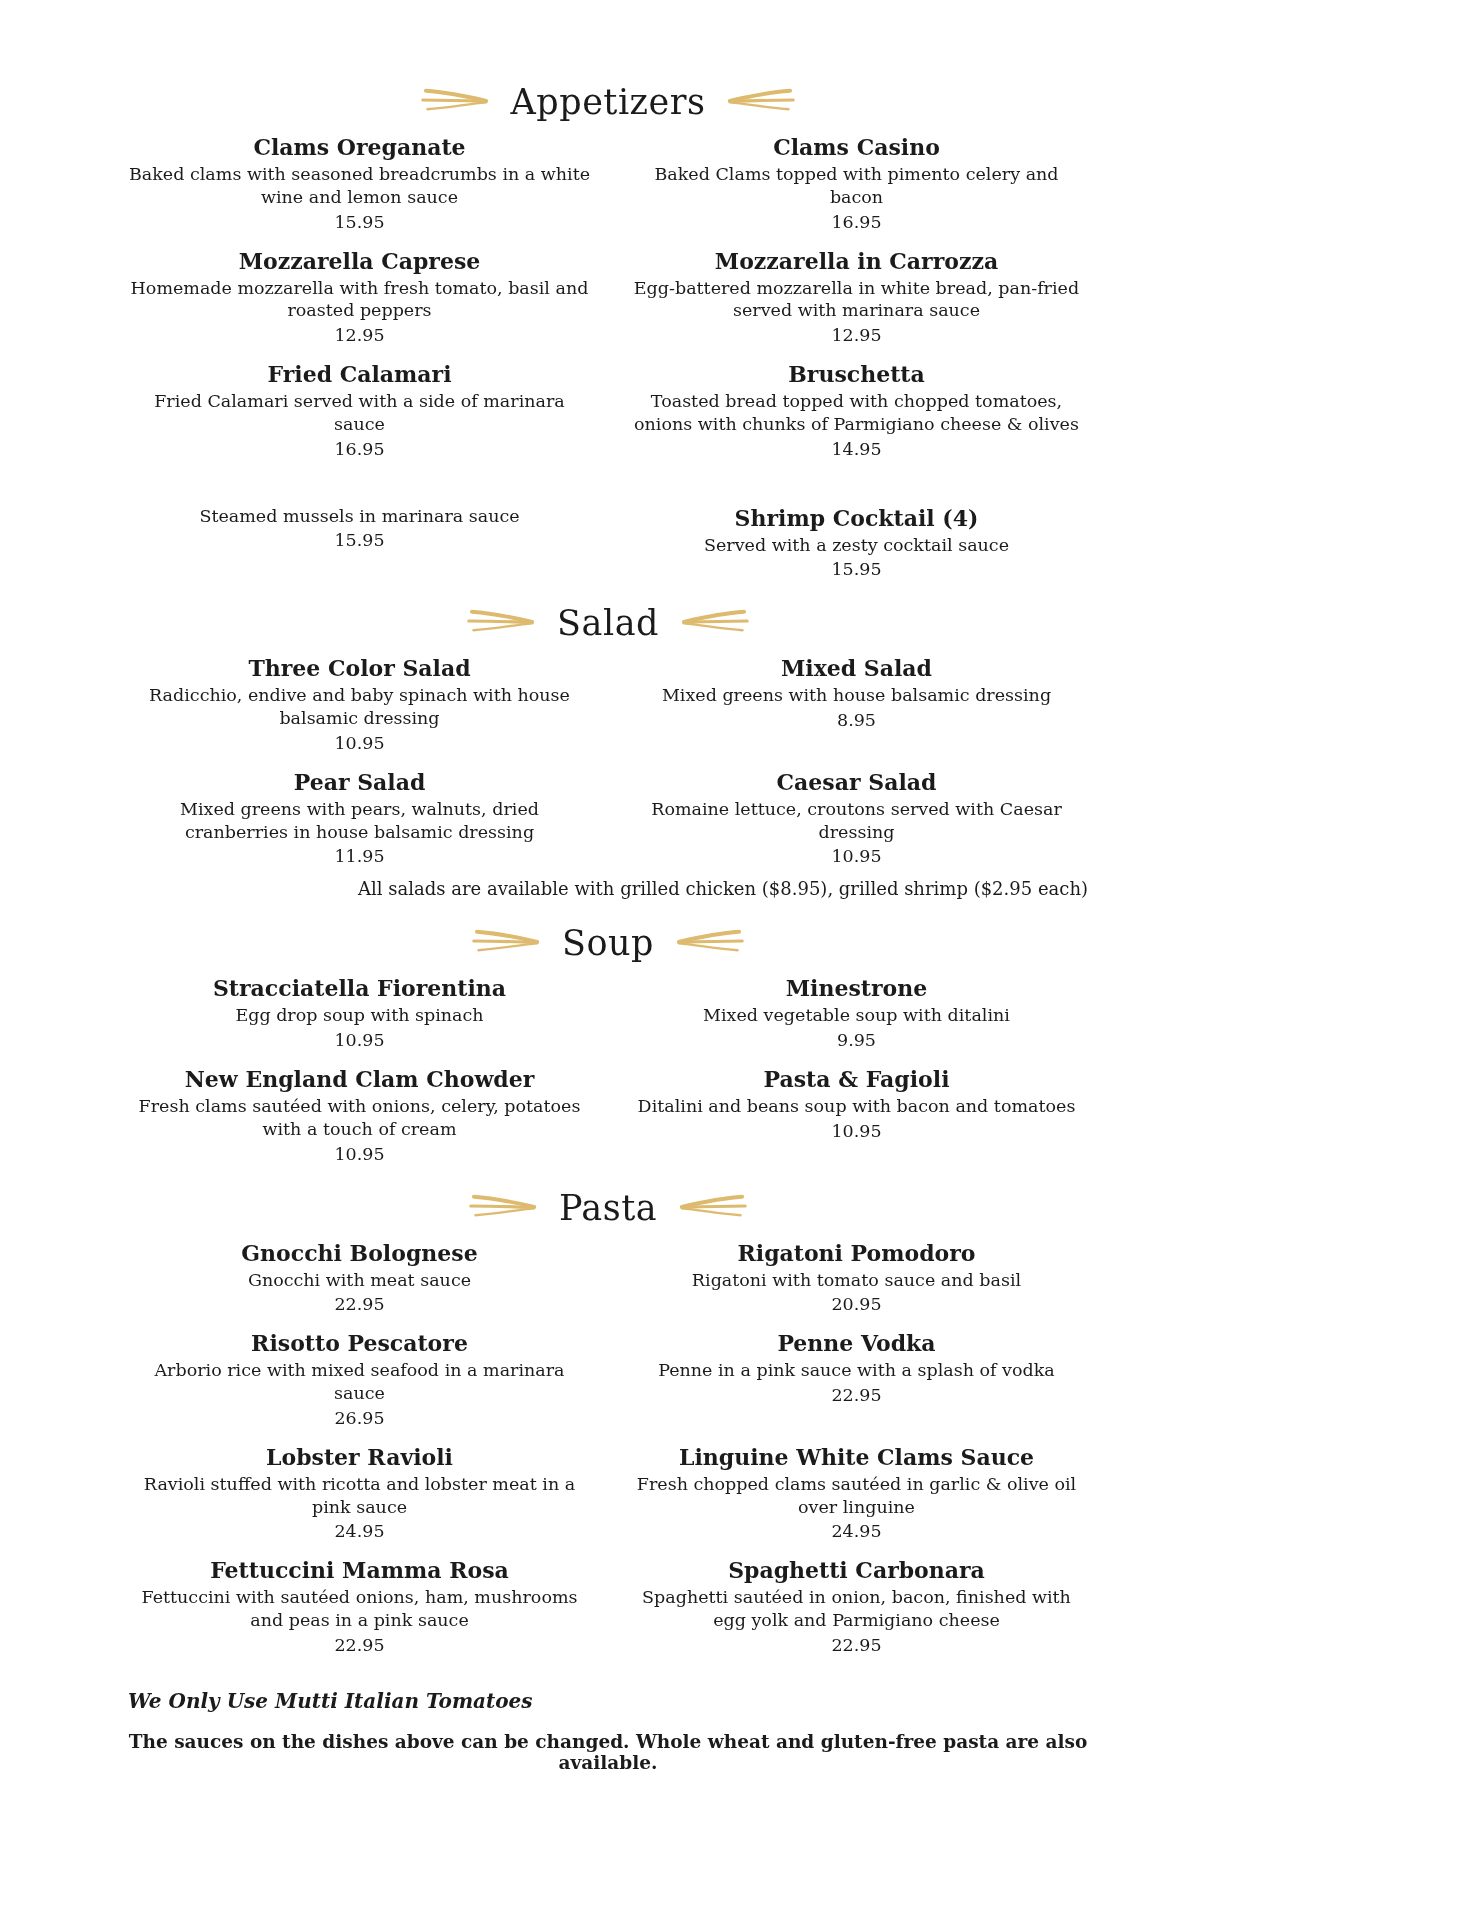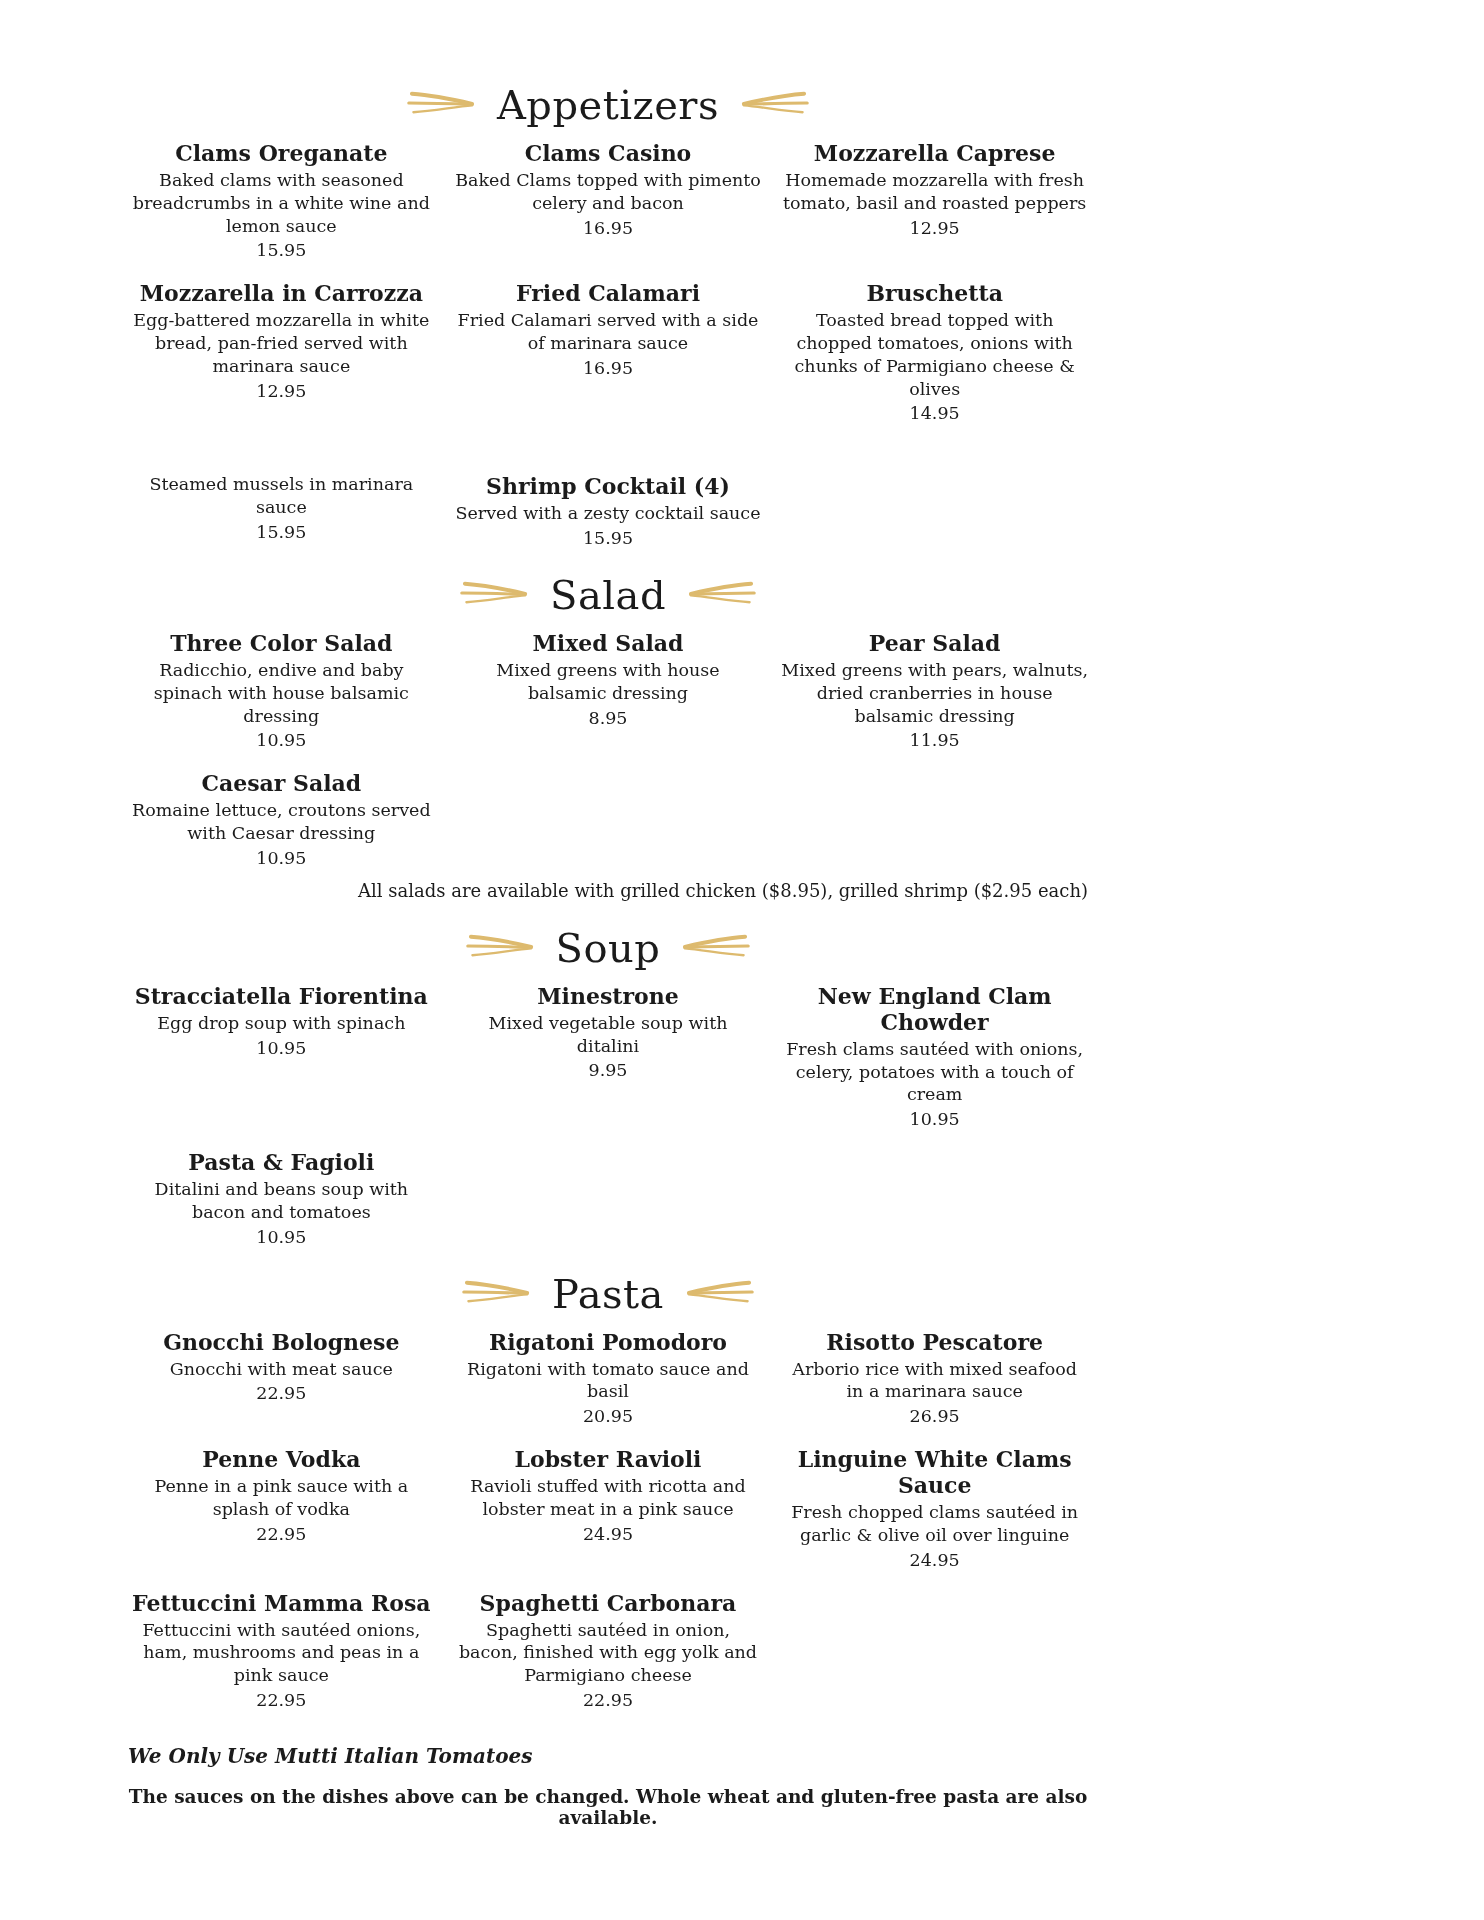--- a/index.html
+++ b/index.html
@@ -13,32 +13,31 @@
     width: 960px;
     margin-left: 128px;
     padding-top: 58px;
   }
   .section-header {
     display: flex; align-items: center; justify-content: center;
     gap: 20px;
     margin: 24px 0 12px 0;
   }
   .section-title {
-    font-size: 40px;
+    font-size: 35px;
     font-weight: 400;
     letter-spacing: 0.5px;
   }
   .flourish { display: inline-block; }
   .flourish.right { transform: scaleX(-1); }
   .items {
     display: grid;
-    grid-template-columns: 1fr 1fr 1fr;
+    grid-template-columns: 1fr 1fr;
     column-gap: 34px;
     row-gap: 16px;
-    gap: 20px;
   }
   .item { text-align: center; }
   .dish-name { font-size: 22px; font-weight: 700; margin-bottom: 3px; }
   .dish-desc { font-size: 17.5px; line-height: 1.3; max-width: 462px; margin: 0 auto; }
   .dish-price { font-size: 17.5px; margin-top: 3px; }
   .section-appetizers .item:nth-child(7),
   .section-appetizers .item:nth-child(8) { margin-top: 30px; }
   .section-note {
     text-align: right;
     font-size: 18px;

